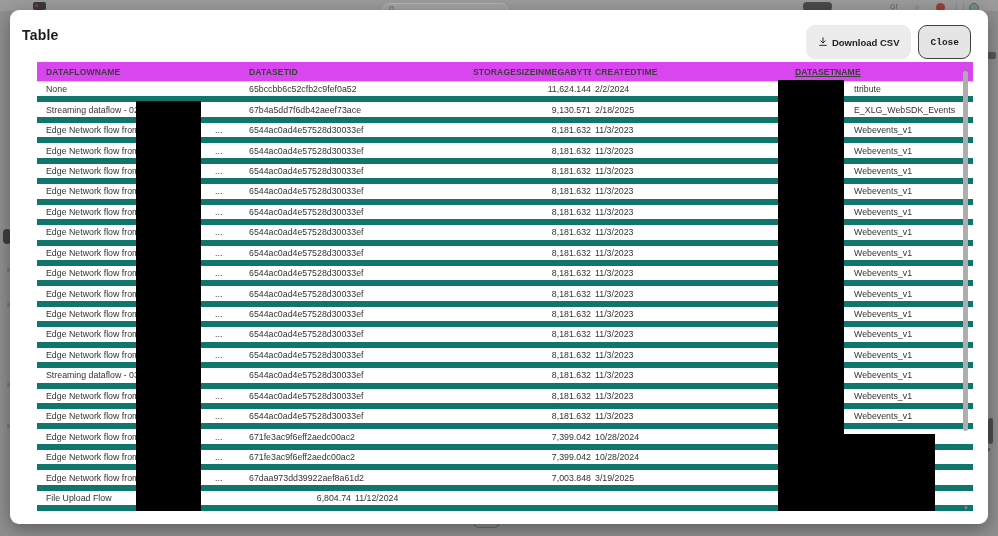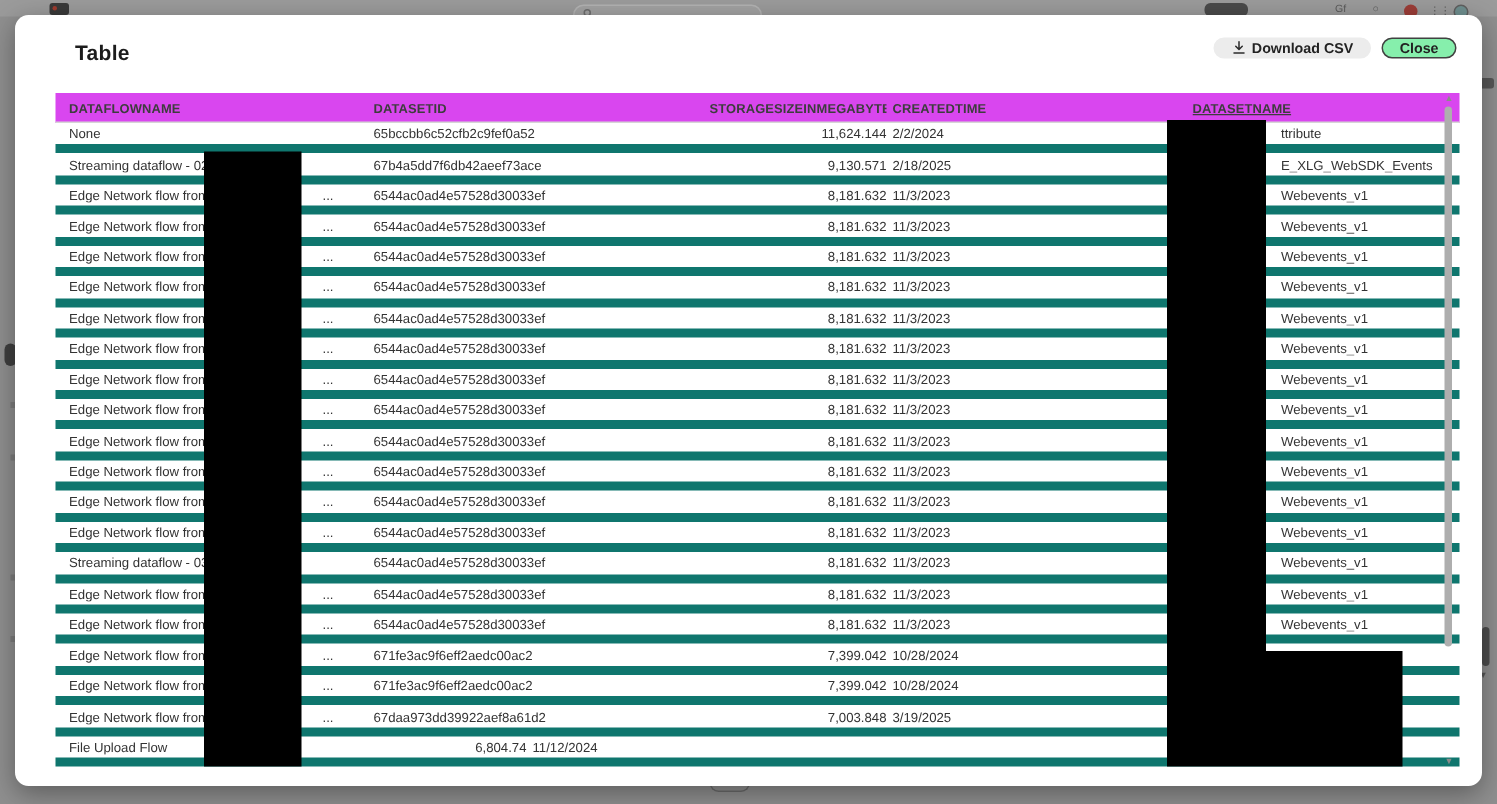--- a/index.html
+++ b/index.html
@@ -27,31 +27,31 @@
   .page-scroll-arrow { position:absolute; left:987px; top:446px; font-size:7px; color:#555; }
   .drawer-handle { position:absolute; left:473px; top:519px; width:27px; height:9px; border:1px solid #6b6b6b; border-top:none; border-radius:0 0 6px 6px; }
 
   
   .modal {
     position:absolute; left:10px; top:10px; width:978px; height:514px;
     background:#ffffff; border-radius:9px;
     box-shadow:0 5px 18px rgba(0,0,0,0.35);
   }
   .modal-title {
-    position:absolute; left:40px; top:17px;
+    position:absolute; left:12px; top:17px;
     font-size:14px; font-weight:bold; color:#1c1c1c; letter-spacing:0.2px;
   }
   .modal-actions { position:absolute; right:17px; top:15px; display:flex; gap:7px; align-items:center; }
   .btn {
-    height:14px; display:flex; align-items:center; gap:4px;
+    height:34px; display:flex; align-items:center; gap:4px;
     font-size:9.5px; font-weight:bold; color:#222; cursor:pointer;
     border-radius:9px; padding:0 11px; white-space:nowrap;
   }
   .btn-download { background:#ececec; border:1px solid #ececec; }
-  .btn-close { background:#86efac; border:1.3px solid #414141; }
+  .btn-close { background:#e5e5e5; border:1.3px solid #414141;font-family:Liberation Mono, monospace; }
 
   
   .table { position:absolute; left:27px; top:52px; width:936px; }
   .thead {
     display:flex; height:20px; align-items:center;
     background:#d946ef; border-bottom:1px solid #d6d6d6;
     font-size:8.6px; font-weight:bold; color:#3d3d3d; letter-spacing:0.1px;
   }
   .tr {
     display:flex; height:20.45px; align-items:center;

